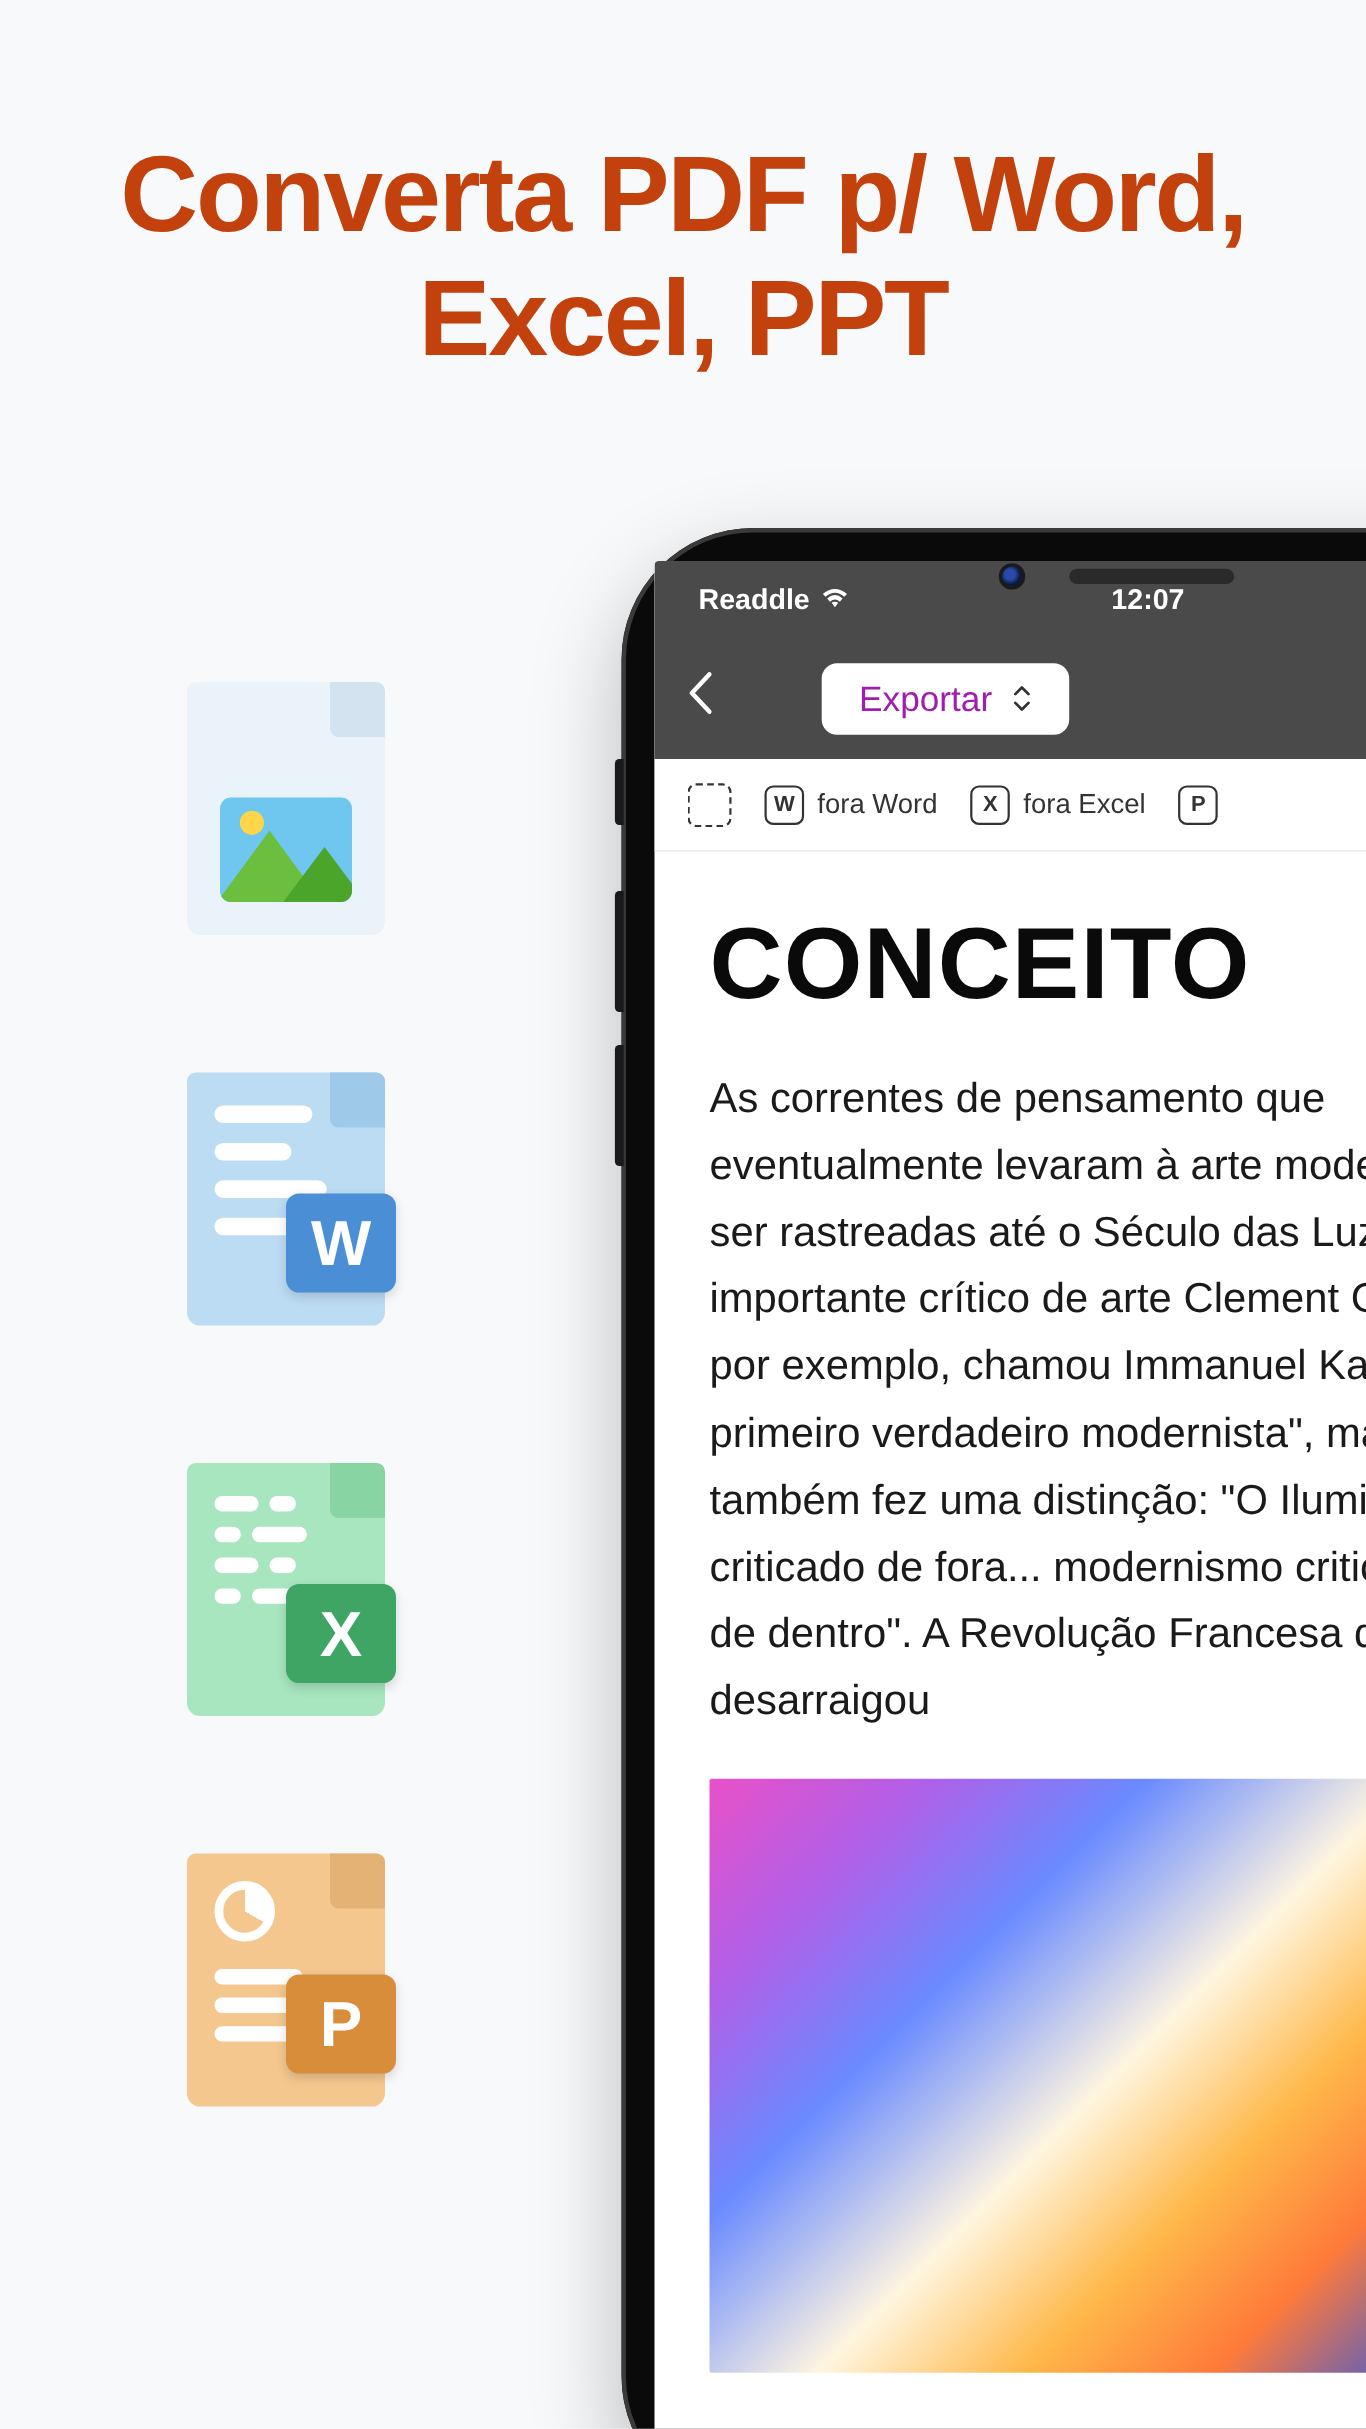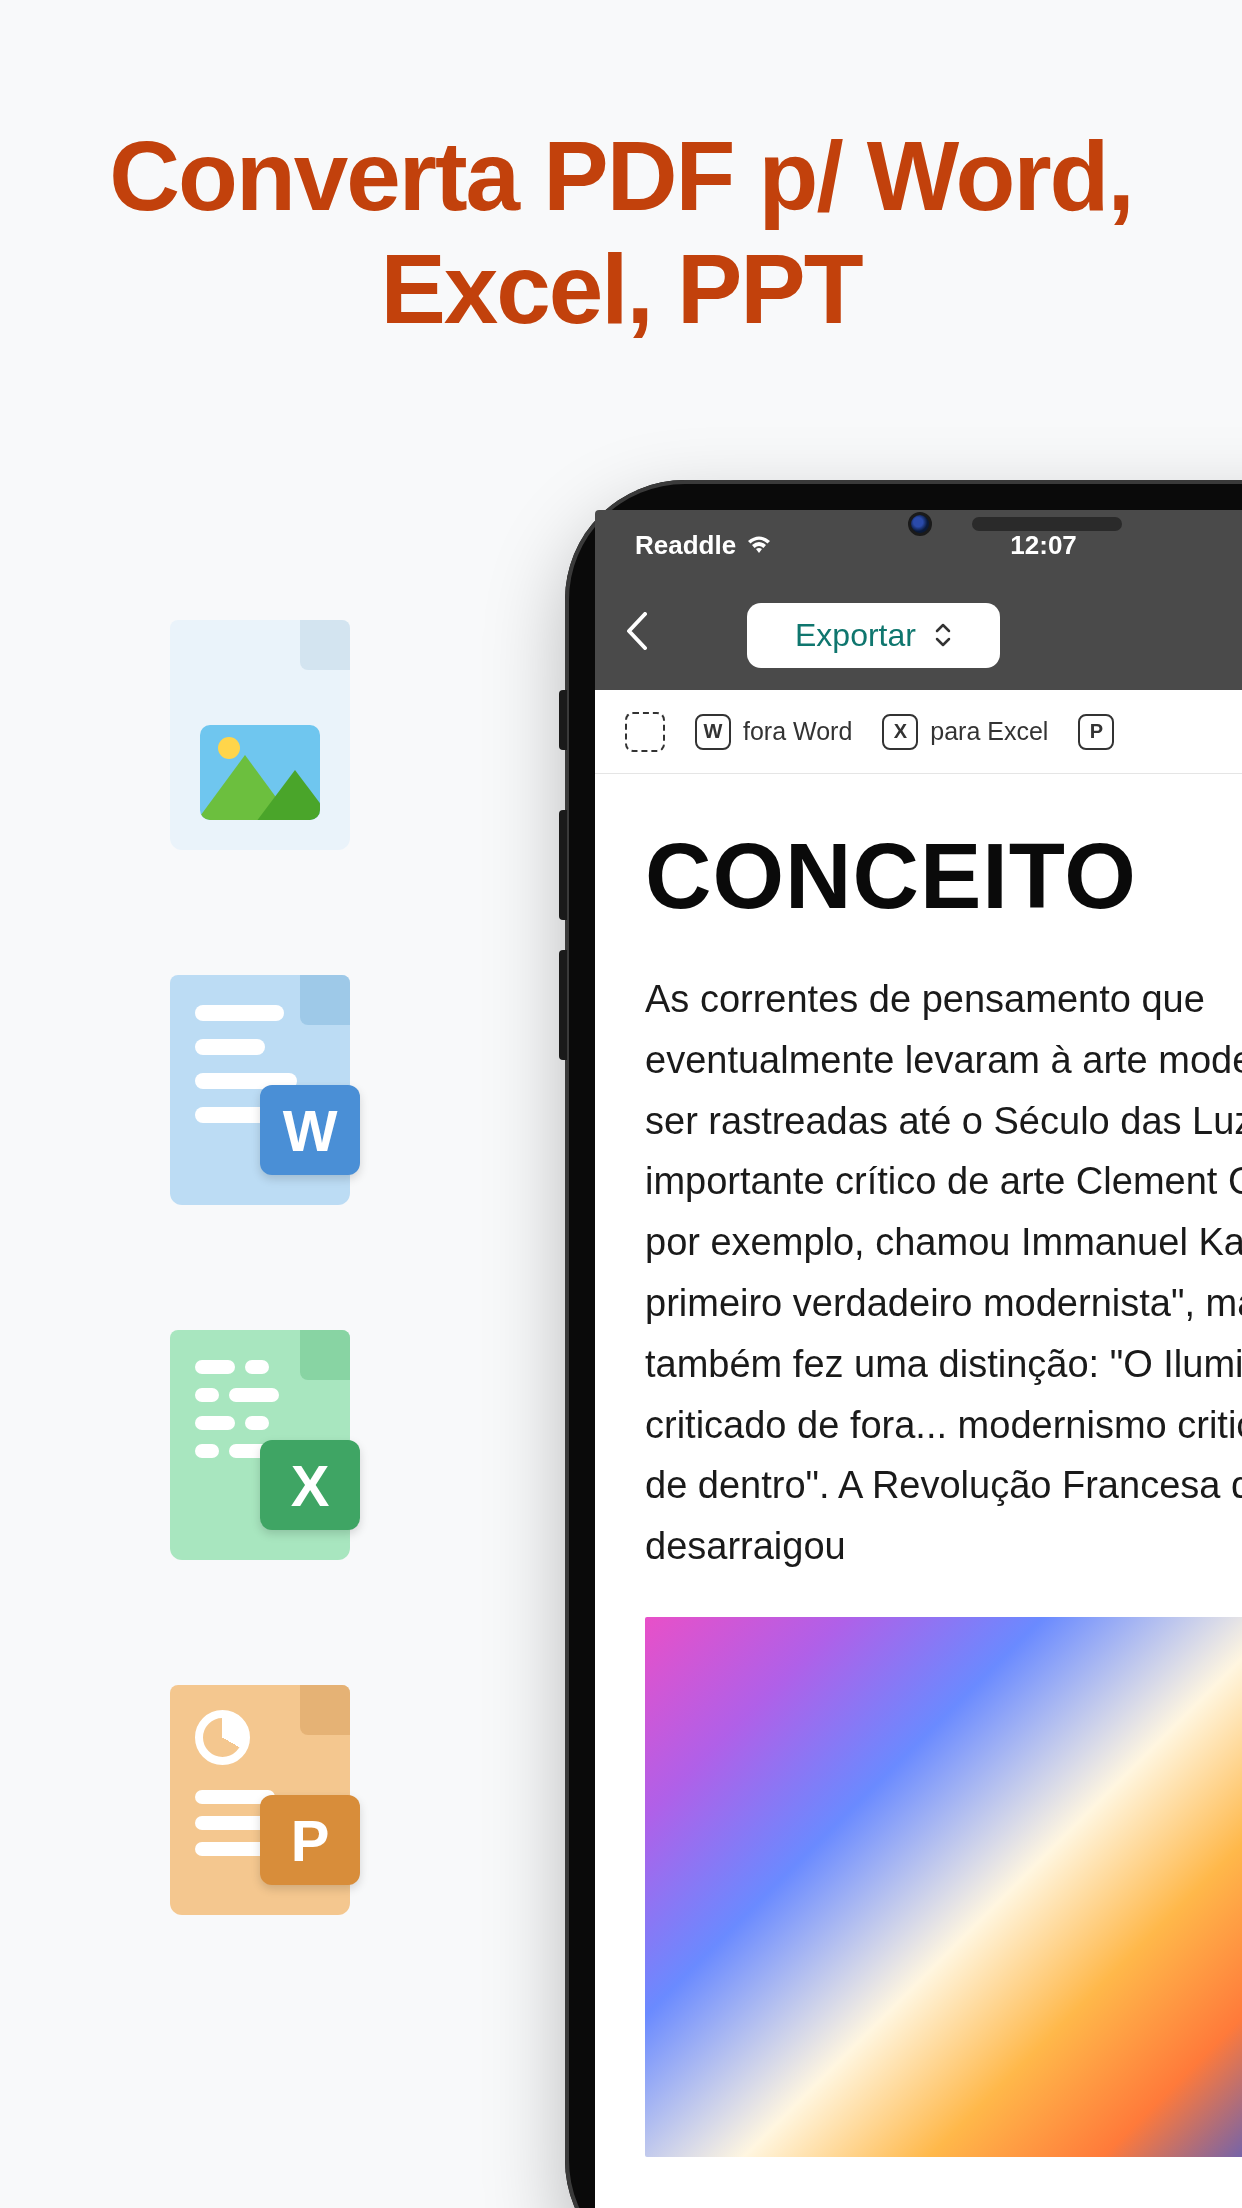--- a/index.html
+++ b/index.html
@@ -243,27 +243,27 @@
   gap: 100px;
 }
 .back-btn {
   color: #fff;
   font-size: 44px;
   font-weight: 300;
 }
 .export-btn {
   background: #fff;
   border-radius: 14px;
-  padding: 14px 48px;
+  padding: 14px 34px;
   display: flex;
   align-items: center;
   gap: 18px;
   font-size: 32px;
   font-weight: 500;
-  color: #0f766e;
+  color: #a21caf;
 }
 .chevrons {
   display: flex;
   flex-direction: column;
   line-height: 0.5;
   font-size: 18px;
   color: #333;
 }
 .toolbar {
   height: 84px;
@@ -427,21 +427,21 @@
     </div>
 
     <div class="toolbar">
       <div class="tool-select"></div>
       <div class="tool-item">
         <div class="tool-badge">W</div>
         <span>fora Word</span>
       </div>
       <div class="tool-item">
         <div class="tool-badge">X</div>
-        <span>para Excel</span>
+        <span>fora Excel</span>
       </div>
       <div class="tool-item">
         <div class="tool-badge">P</div>
       </div>
     </div>
 
     <div class="doc">
       <div class="doc-title">CONCEITO</div>
       <div class="doc-body">As correntes de pensamento que eventualmente levaram à arte moderna podem ser rastreadas até o Século das Luzes. O importante crítico de arte Clement Greenberg, por exemplo, chamou Immanuel Kant de "o primeiro verdadeiro modernista", mas ele também fez uma distinção: "O Iluminismo criticado de fora... modernismo critica a partir de dentro". A Revolução Francesa de 1789 desarraigou</div>
       <div class="doc-img"></div>

